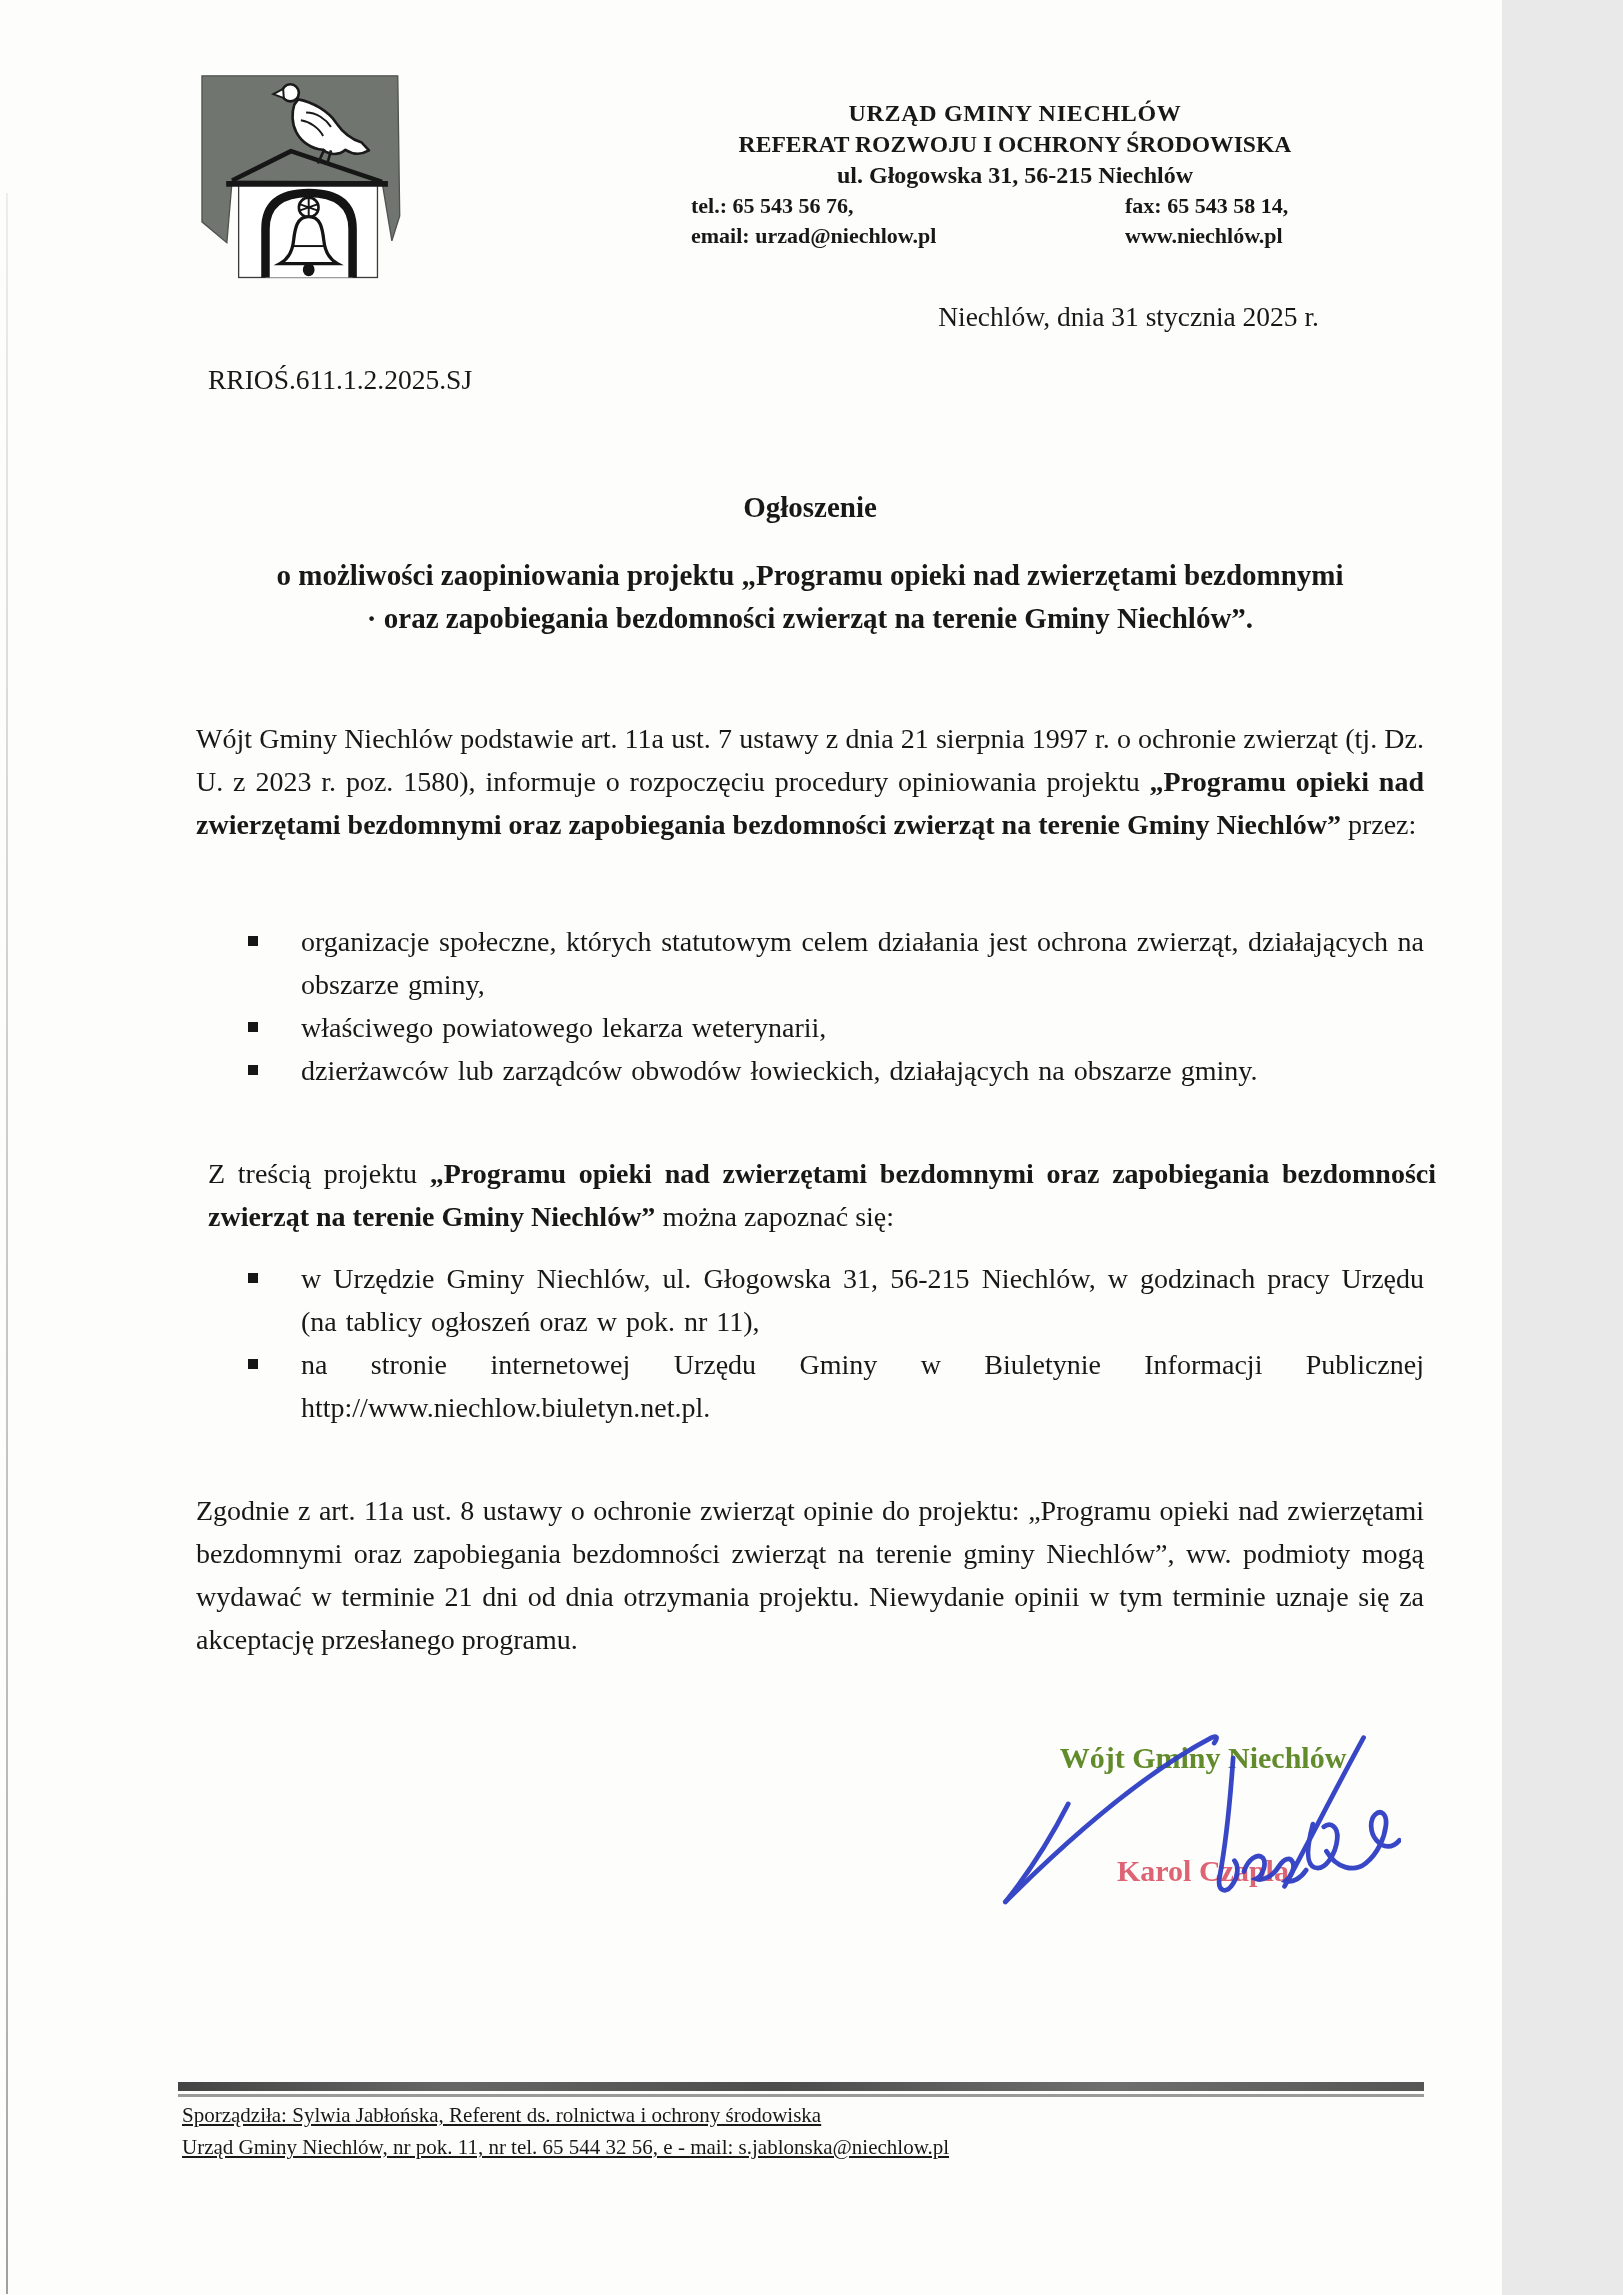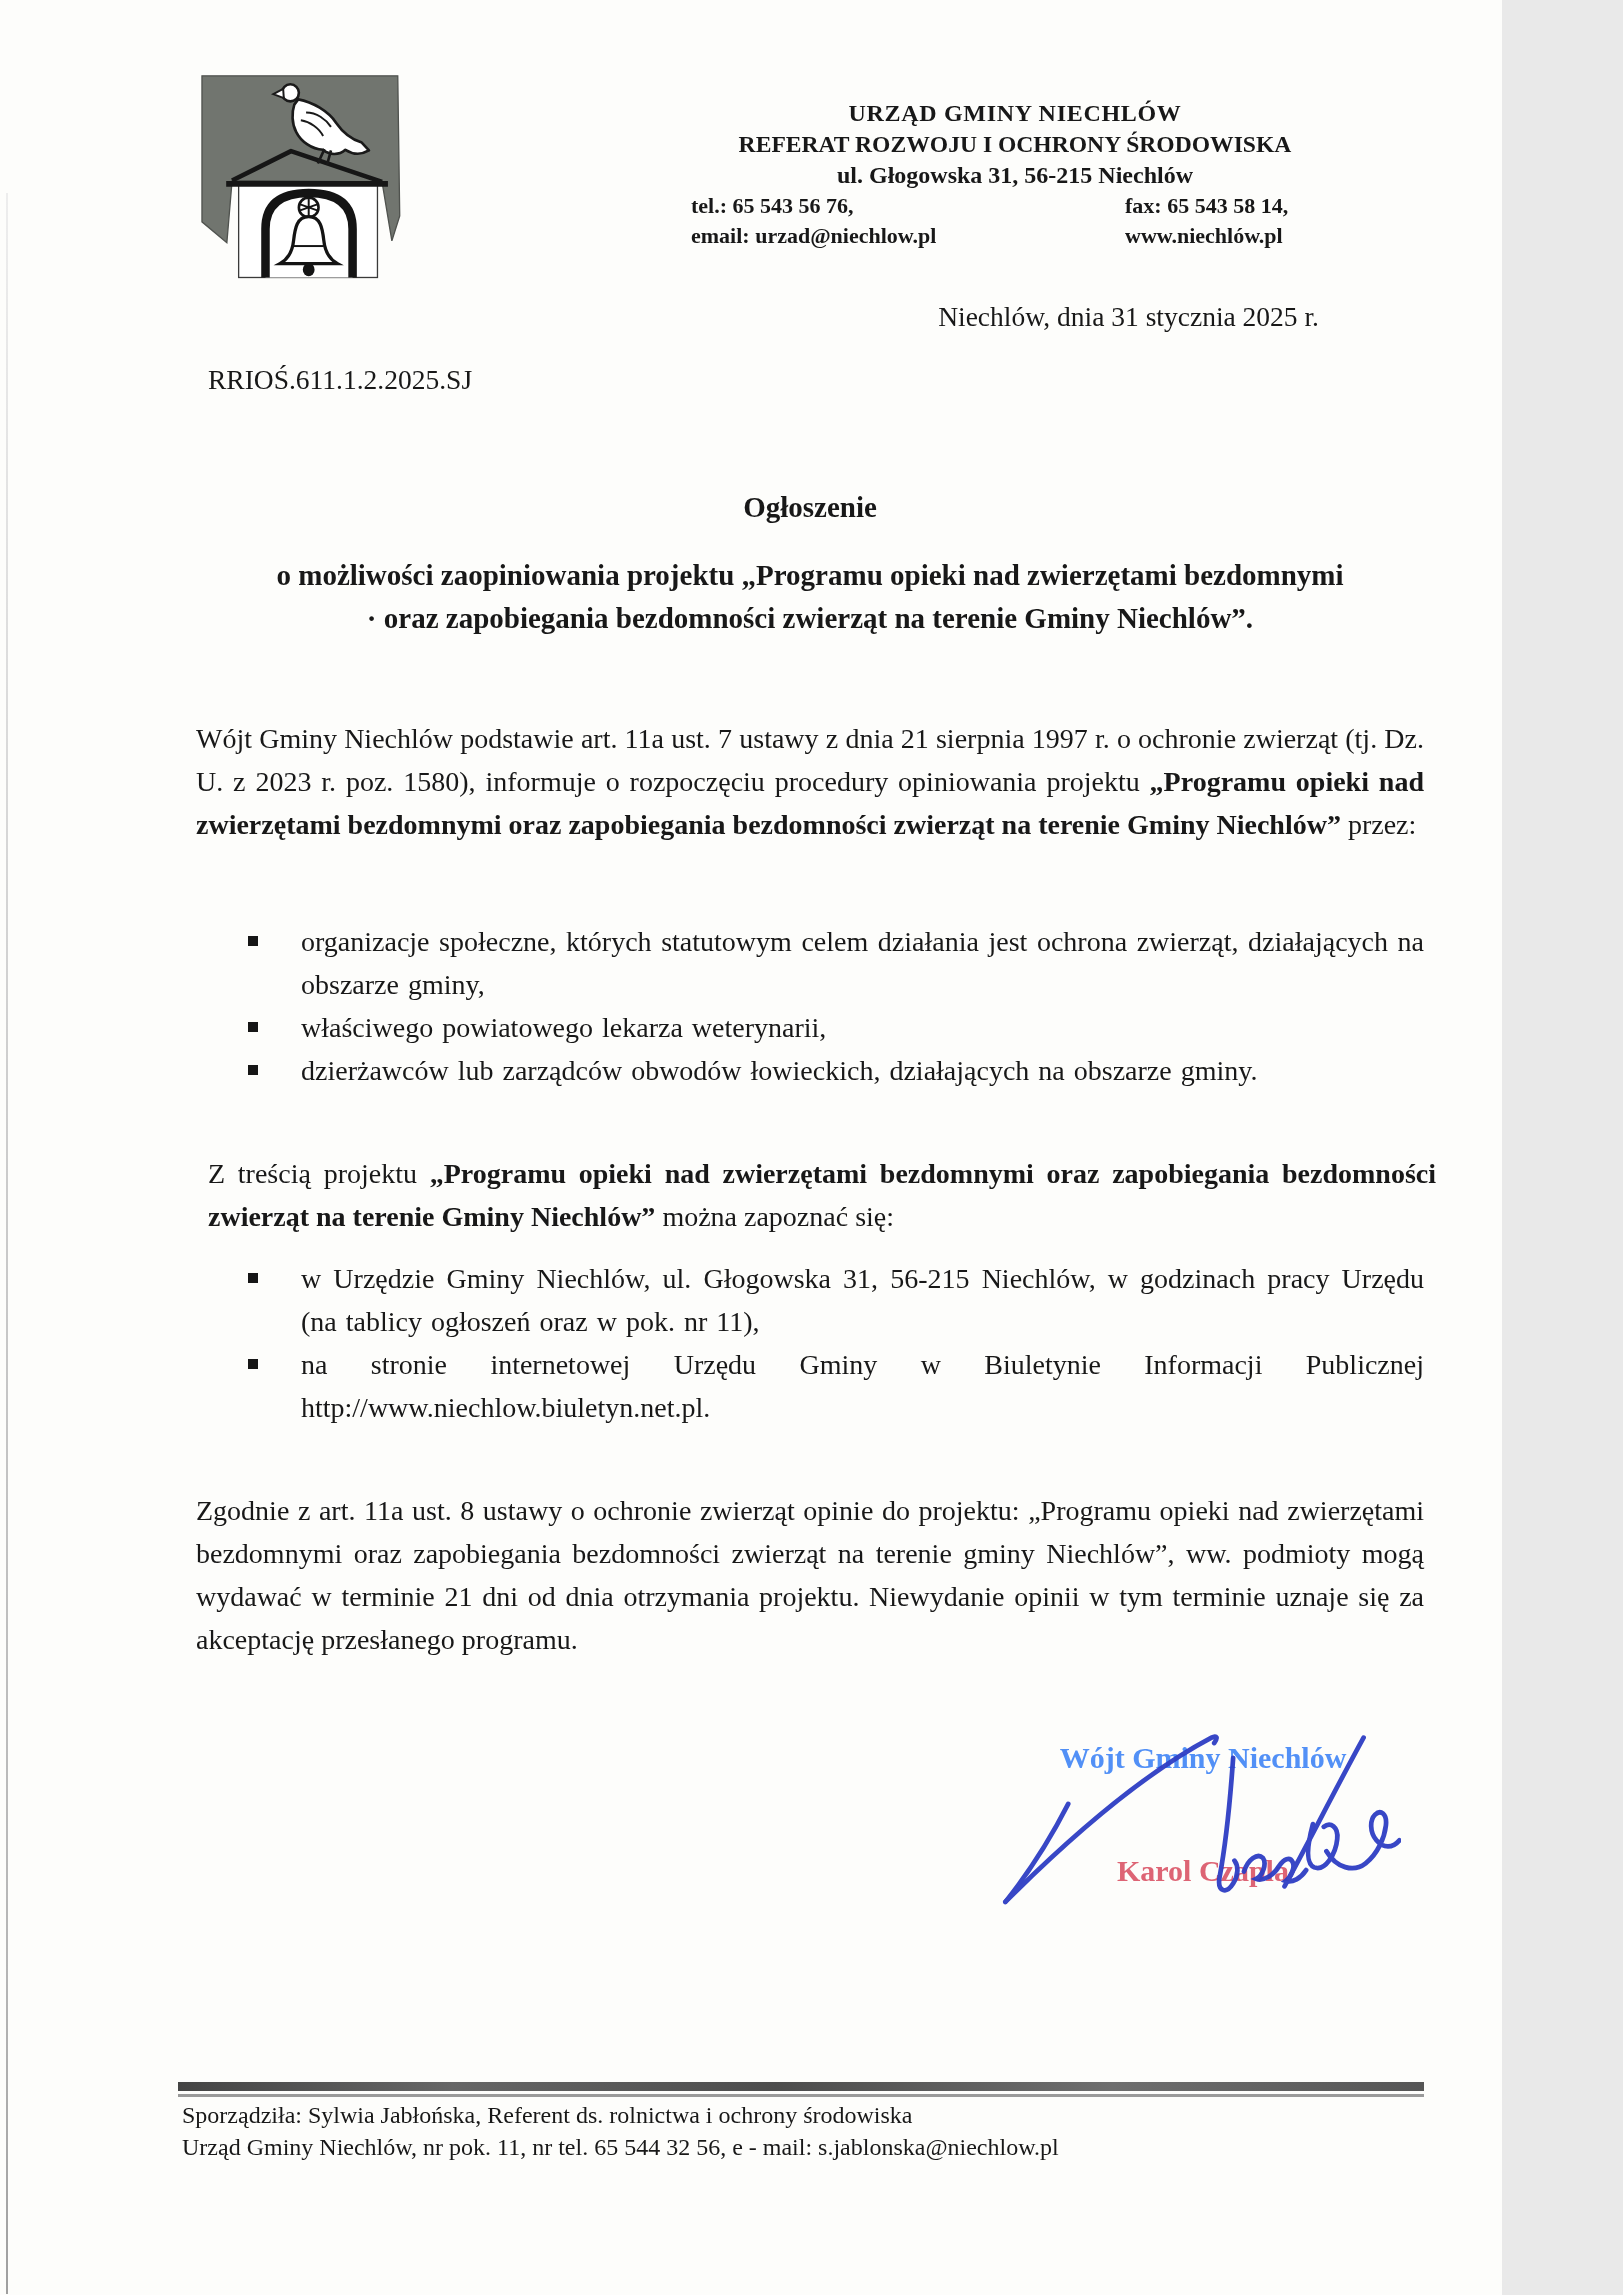--- a/index.html
+++ b/index.html
@@ -42,21 +42,21 @@
     background:#161616;}
   
   .stamp{width:380px;text-align:center;font-size:30px;font-weight:bold;}
   .stamp1{left:1013px;top:1741px;}
   .stamp2{left:1013px;top:1854px;}
   .sig-svg{left:995px;top:1716px;}
   
   .rule-thick{left:178px;top:2082px;width:1246px;height:8.5px;
     background:linear-gradient(90deg,#444,#666 22%,#4c4c4c 48%,#6e6e6e 75%,#555);}
   .rule-thin{left:178px;top:2094px;width:1246px;height:2.6px;background:#9a9a9a;}
-  .foot{left:182px;font-size:24px;line-height:27.5px;}
+  .foot{left:182px;font-size:21px;line-height:27.5px;text-decoration:underline;}
   .f1{top:2102px;}
   .f2{top:2134px;}
 </style>
 </head>
 <body>
 
 <div class="page">
 
   <div class="abs scan-line"></div>
 
@@ -132,21 +132,21 @@
       <span>w Urzędzie Gminy Niechlów, ul. Głogowska 31, 56-215 Niechlów, w godzinach pracy Urzędu (na tablicy ogłoszeń oraz w pok. nr 11),</span>
     </li>
     <li>
       <span class="sq"></span>
       <span>na stronie internetowej Urzędu Gminy w Biuletynie Informacji Publicznej http://www.niechlow.biuletyn.net.pl.</span>
     </li>
   </ul>
 
   <div class="abs body-text p3">Zgodnie z art. 11a ust. 8 ustawy o ochronie zwierząt opinie do projektu: „Programu opieki nad zwierzętami bezdomnymi oraz zapobiegania bezdomności zwierząt na terenie gminy Niechlów”, ww. podmioty mogą wydawać w terminie 21 dni od dnia otrzymania projektu. Niewydanie opinii w tym terminie uznaje się za akceptację przesłanego programu.</div>
 
-  <div class="abs stamp stamp1" style="color:#3b82f6;opacity:.88;">Wójt Gminy Niechlów</div>
+  <div class="abs stamp stamp1" style="color:#4d7c0f;opacity:.88;">Wójt Gminy Niechlów</div>
   <div class="abs stamp stamp2" style="color:#d94f62;opacity:.88;">Karol Czapla</div>
 
   <svg class="abs sig-svg" width="406" height="196" viewBox="0 0 600 290" fill="none" stroke="#2e3ec4" stroke-width="7" stroke-linecap="round" opacity="0.95">
     <path d="M15,275 C55,225 85,175 108,130"></path>
     <path d="M15,275 C95,195 210,90 320,32 C328,28 330,32 324,40"></path>
     <path d="M352,62 C348,120 340,195 332,238 C328,260 342,264 352,248 C360,235 360,222 354,214"></path>
     <path d="M368,230 C374,212 388,202 396,210 C402,218 396,236 386,241 C396,245 412,236 420,222 C427,211 436,208 440,216 C444,224 438,238 430,244 C440,247 452,240 460,228"></path>
     <path d="M545,32 C505,105 462,190 428,252"></path>
     <path d="M470,160 C462,190 458,218 472,224 C488,230 504,204 506,182 C508,164 496,156 486,164"></path>
     <path d="M490,200 C505,225 530,232 548,218 C566,204 576,180 578,162 C580,144 570,138 562,146 C554,154 554,172 564,184 C574,196 588,196 598,184"></path>

